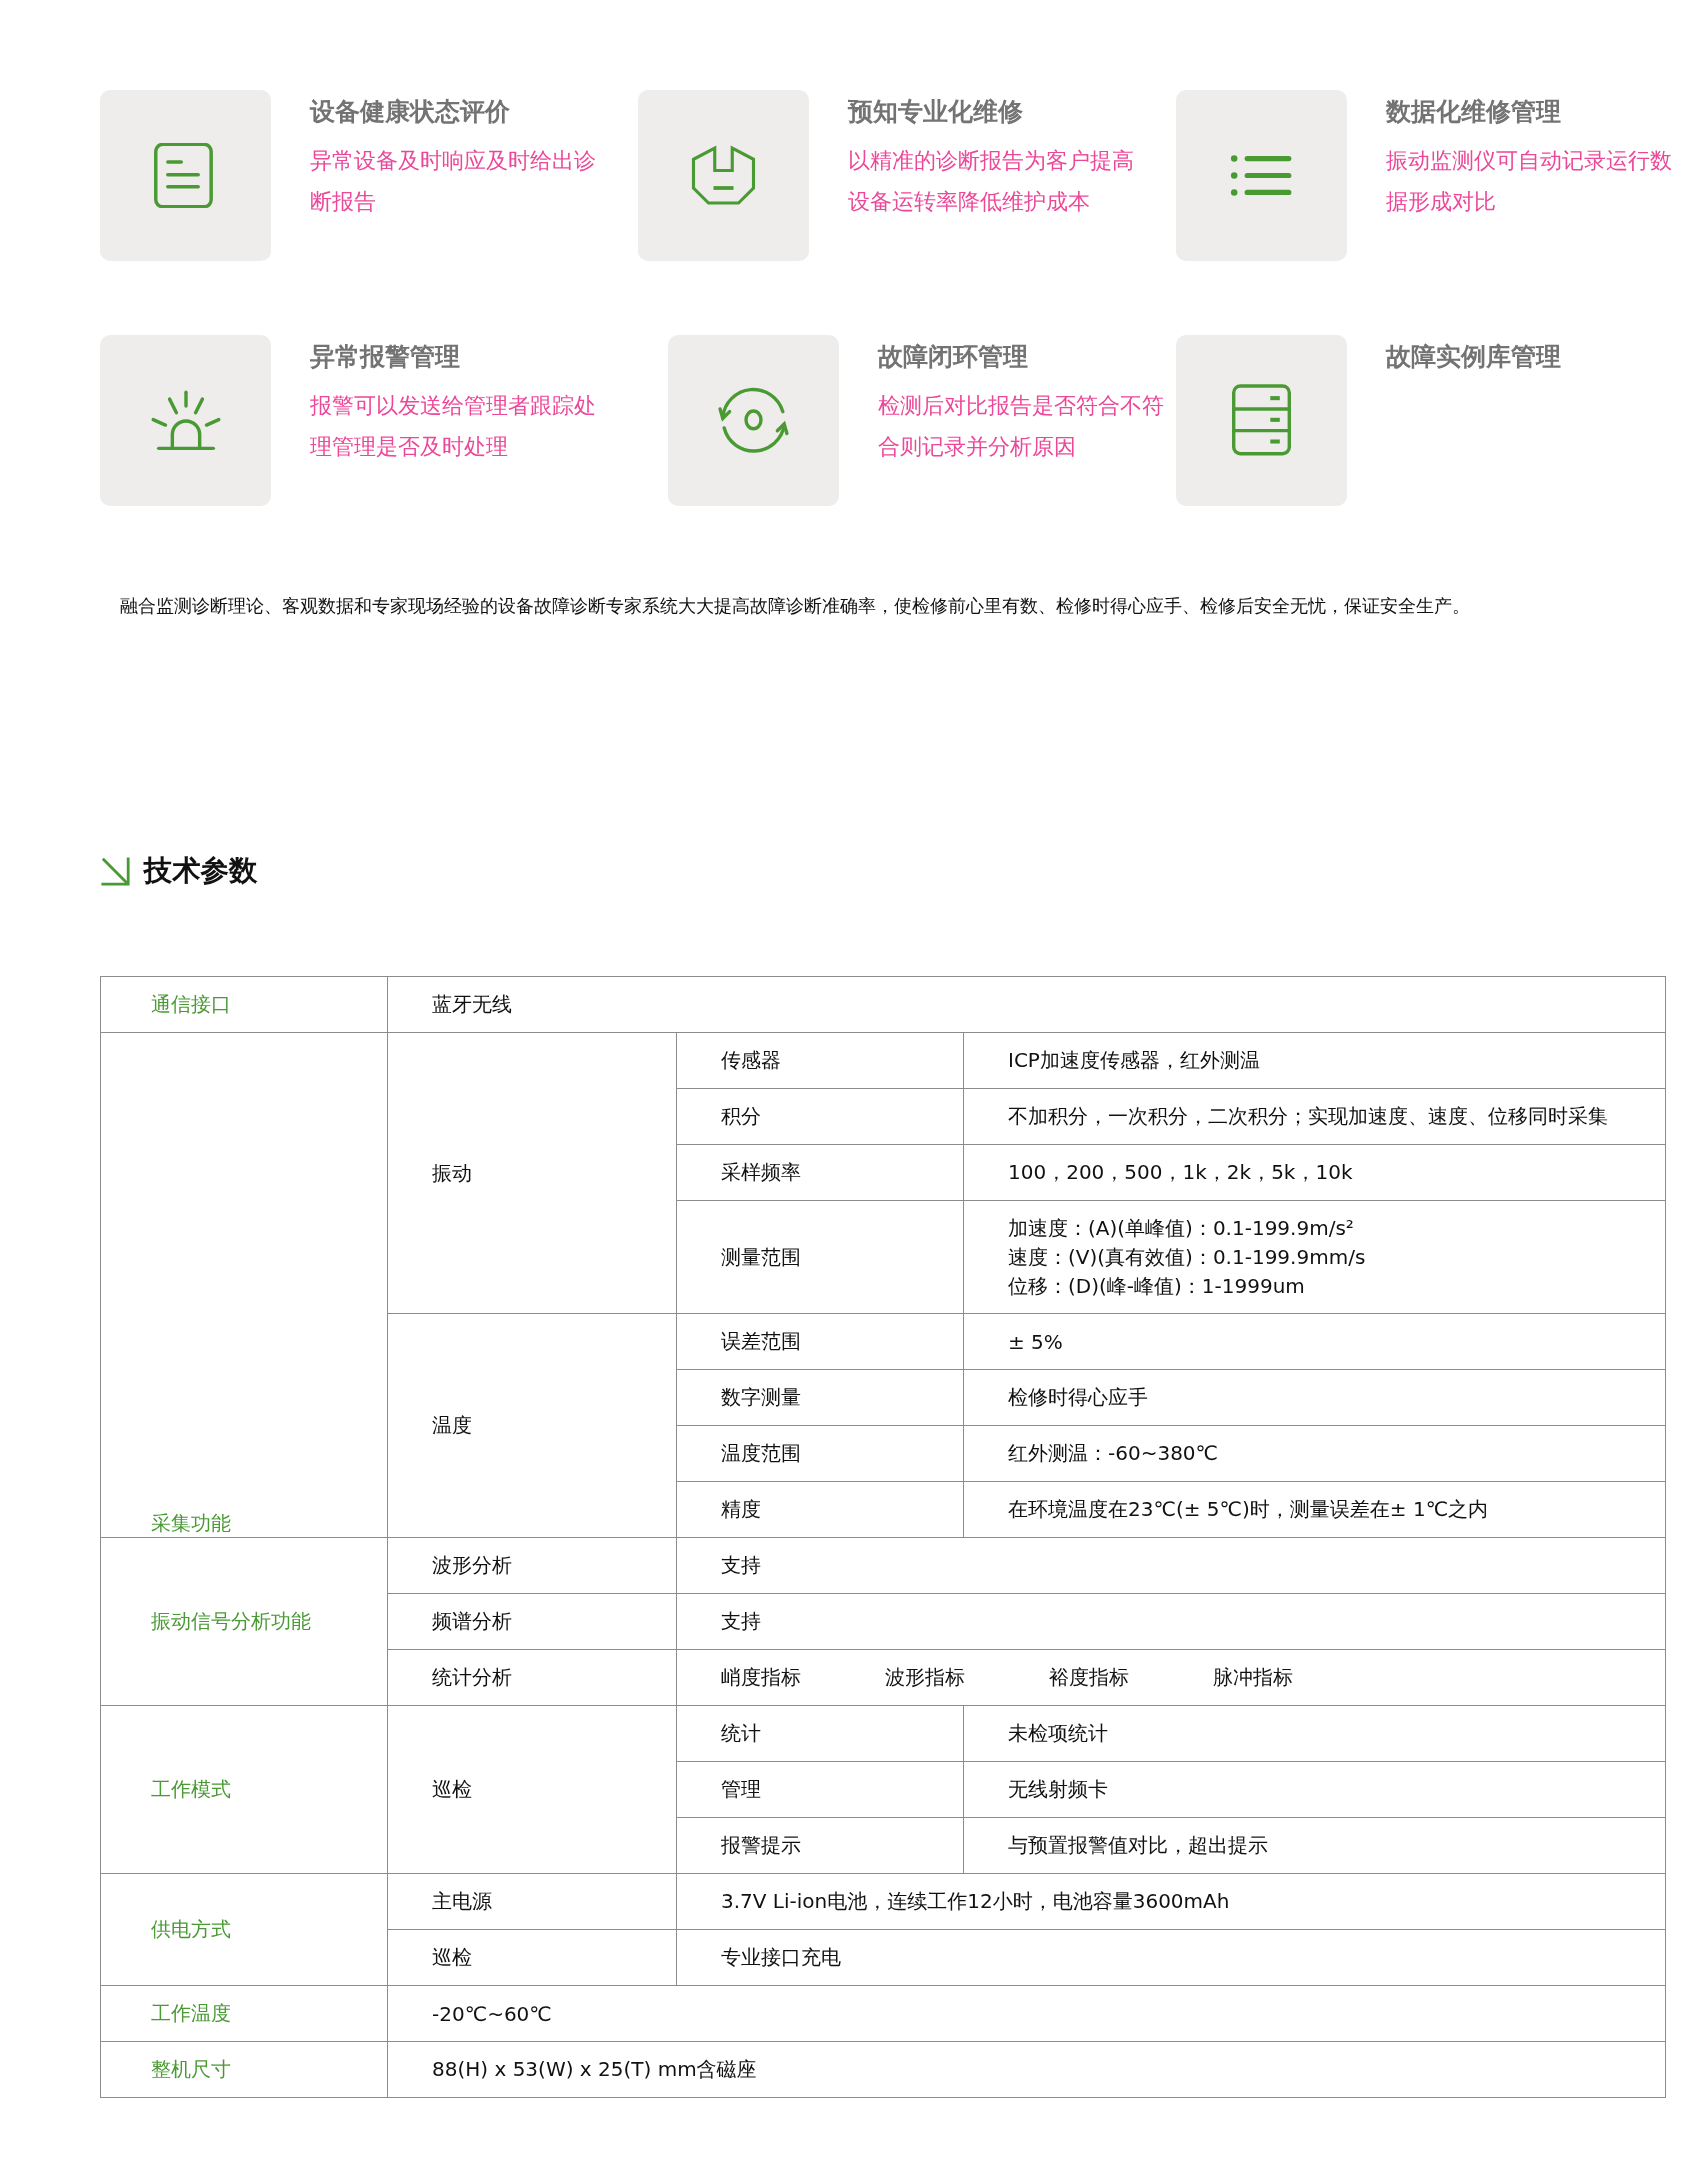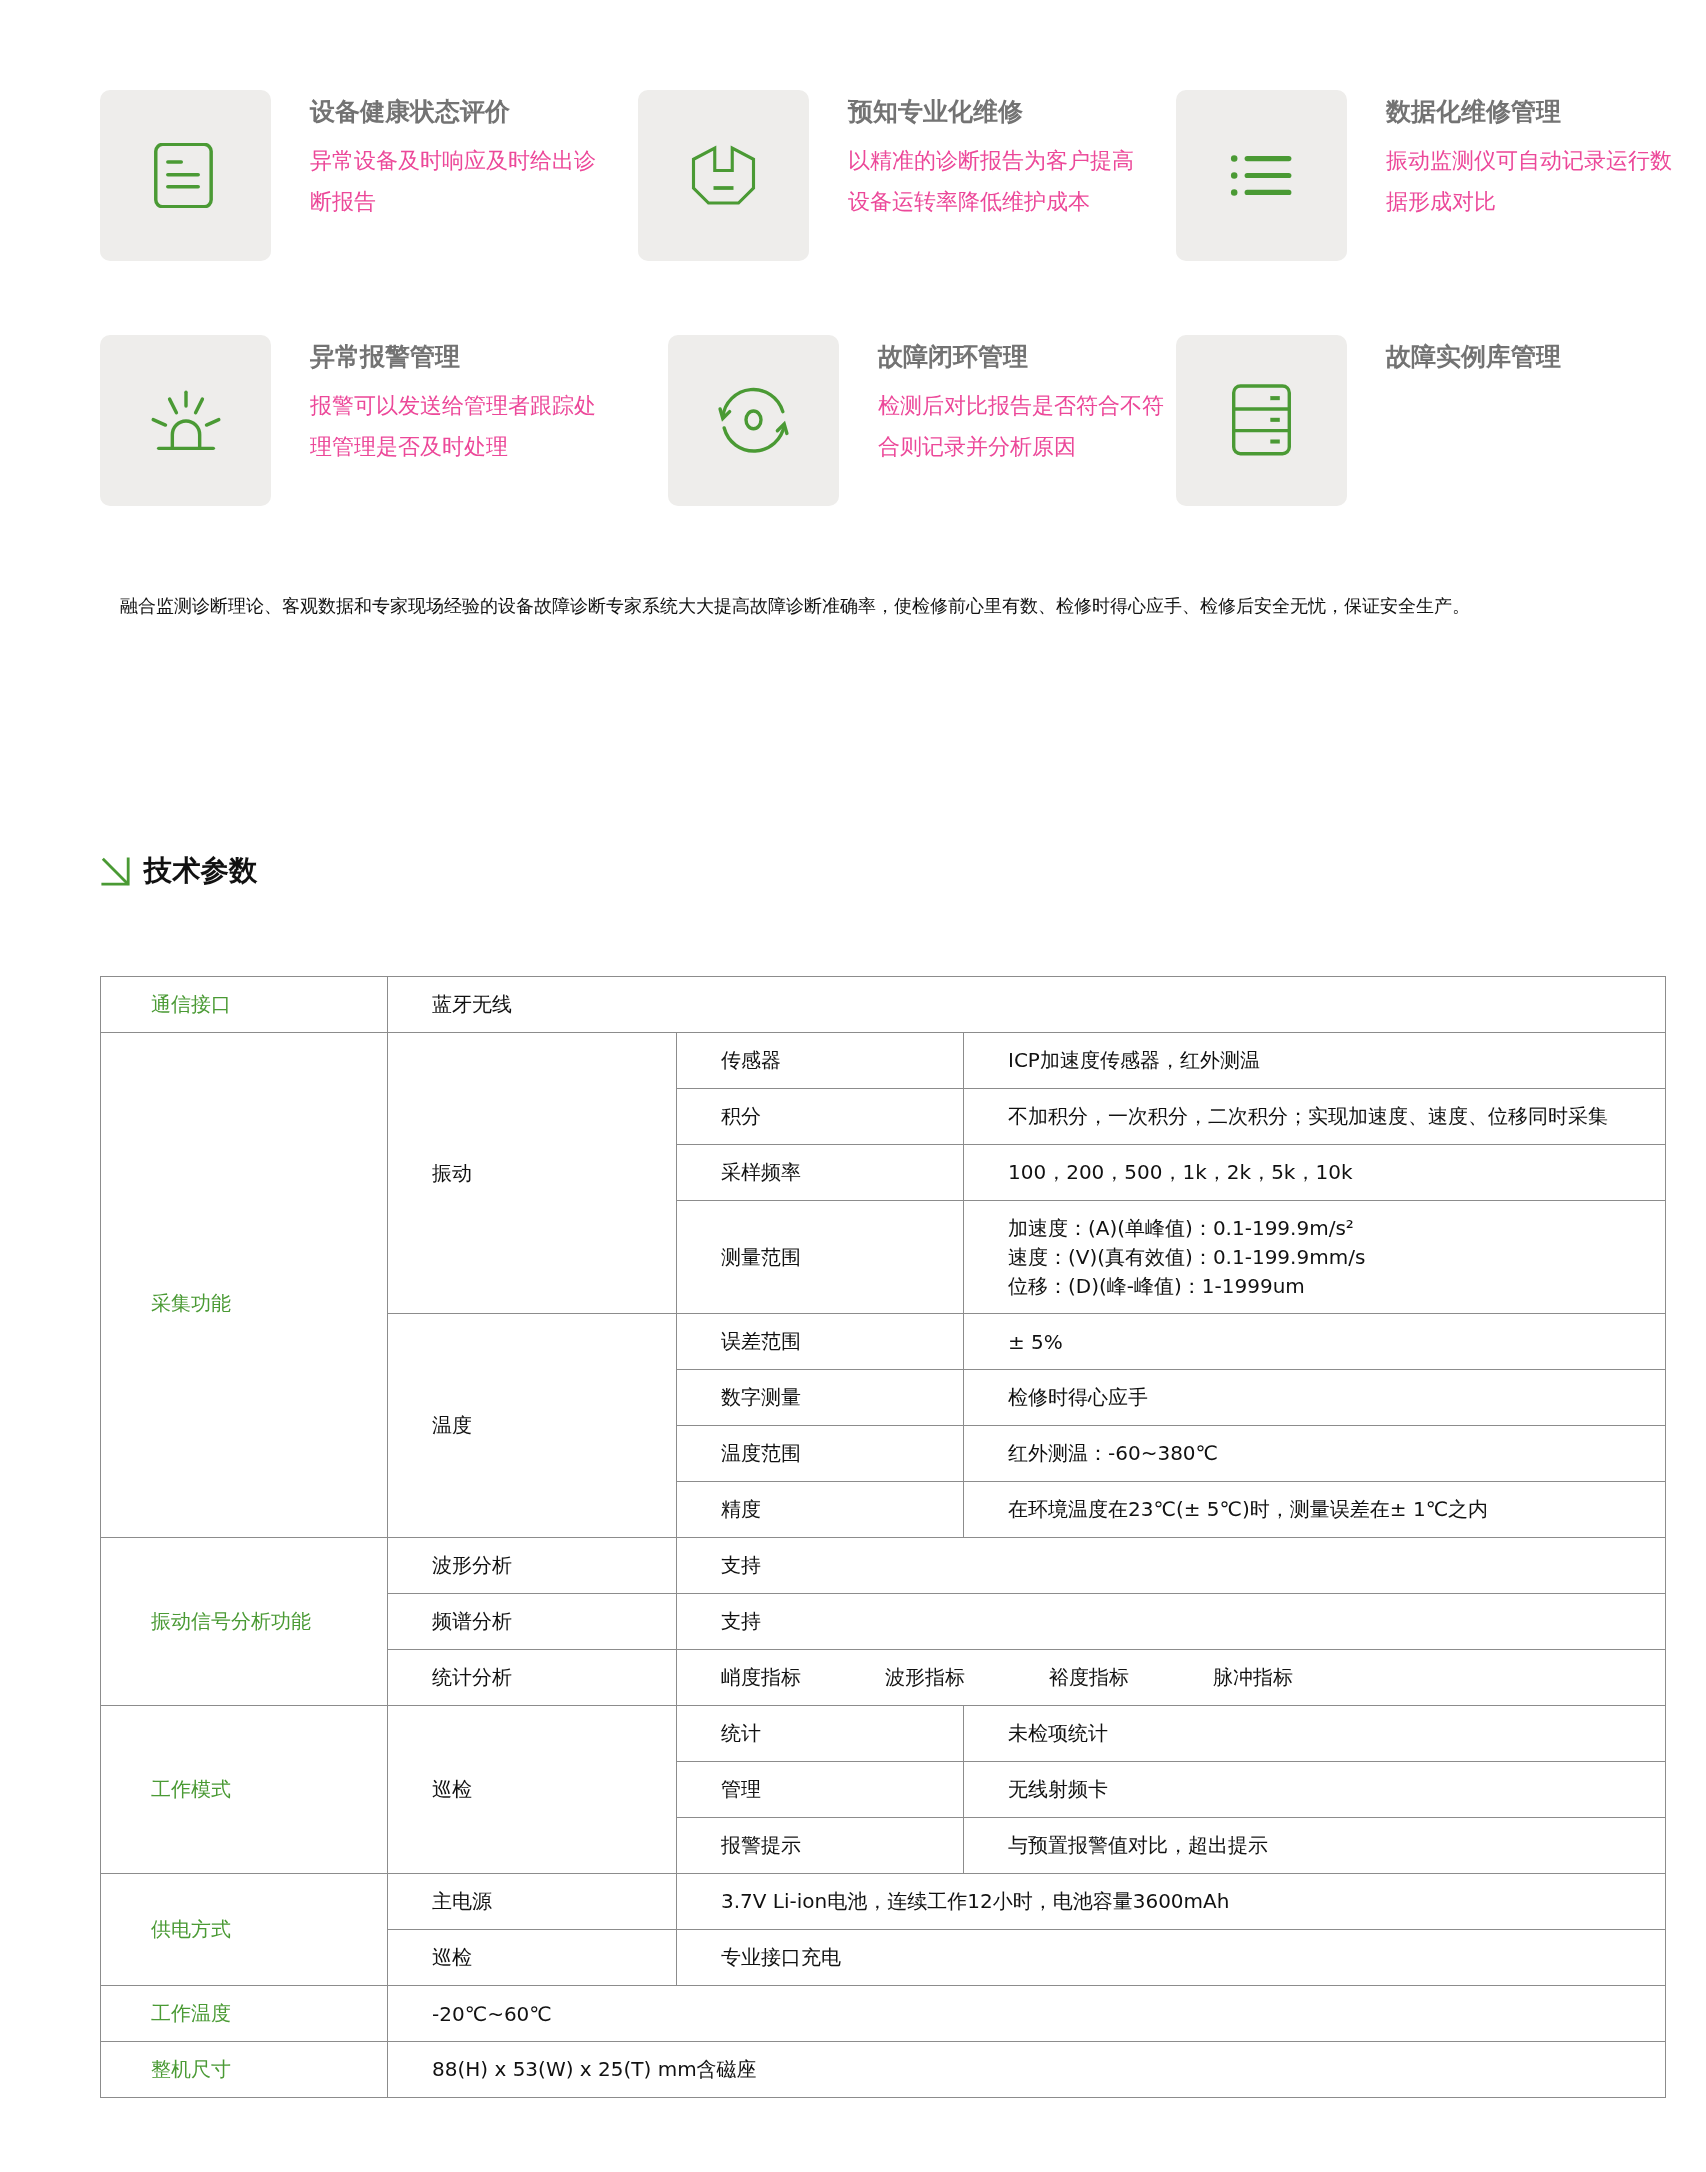--- a/index.html
+++ b/index.html
@@ -126,21 +126,21 @@
       <col style="width:287px">
       <col style="width:702px">
   </colgroup>
   <tbody>
       <tr>
     <td class="cat">通信接口</td>
     <td colspan="3">蓝牙无线</td>
   </tr>
 
   <tr>
-    <td class="cat" rowspan="8" style="vertical-align:bottom;padding-bottom:220px;border-radius:27px;">采集功能</td>
+    <td class="cat" rowspan="8" style="vertical-align:bottom;border-radius:27px;">采集功能</td>
     <td rowspan="4">振动</td>
     <td>传感器</td>
     <td>ICP加速度传感器，红外测温</td>
   </tr>
   <tr>
     <td>积分</td>
     <td>不加积分，一次积分，二次积分；实现加速度、速度、位移同时采集</td>
   </tr>
   <tr>
     <td>采样频率</td>

